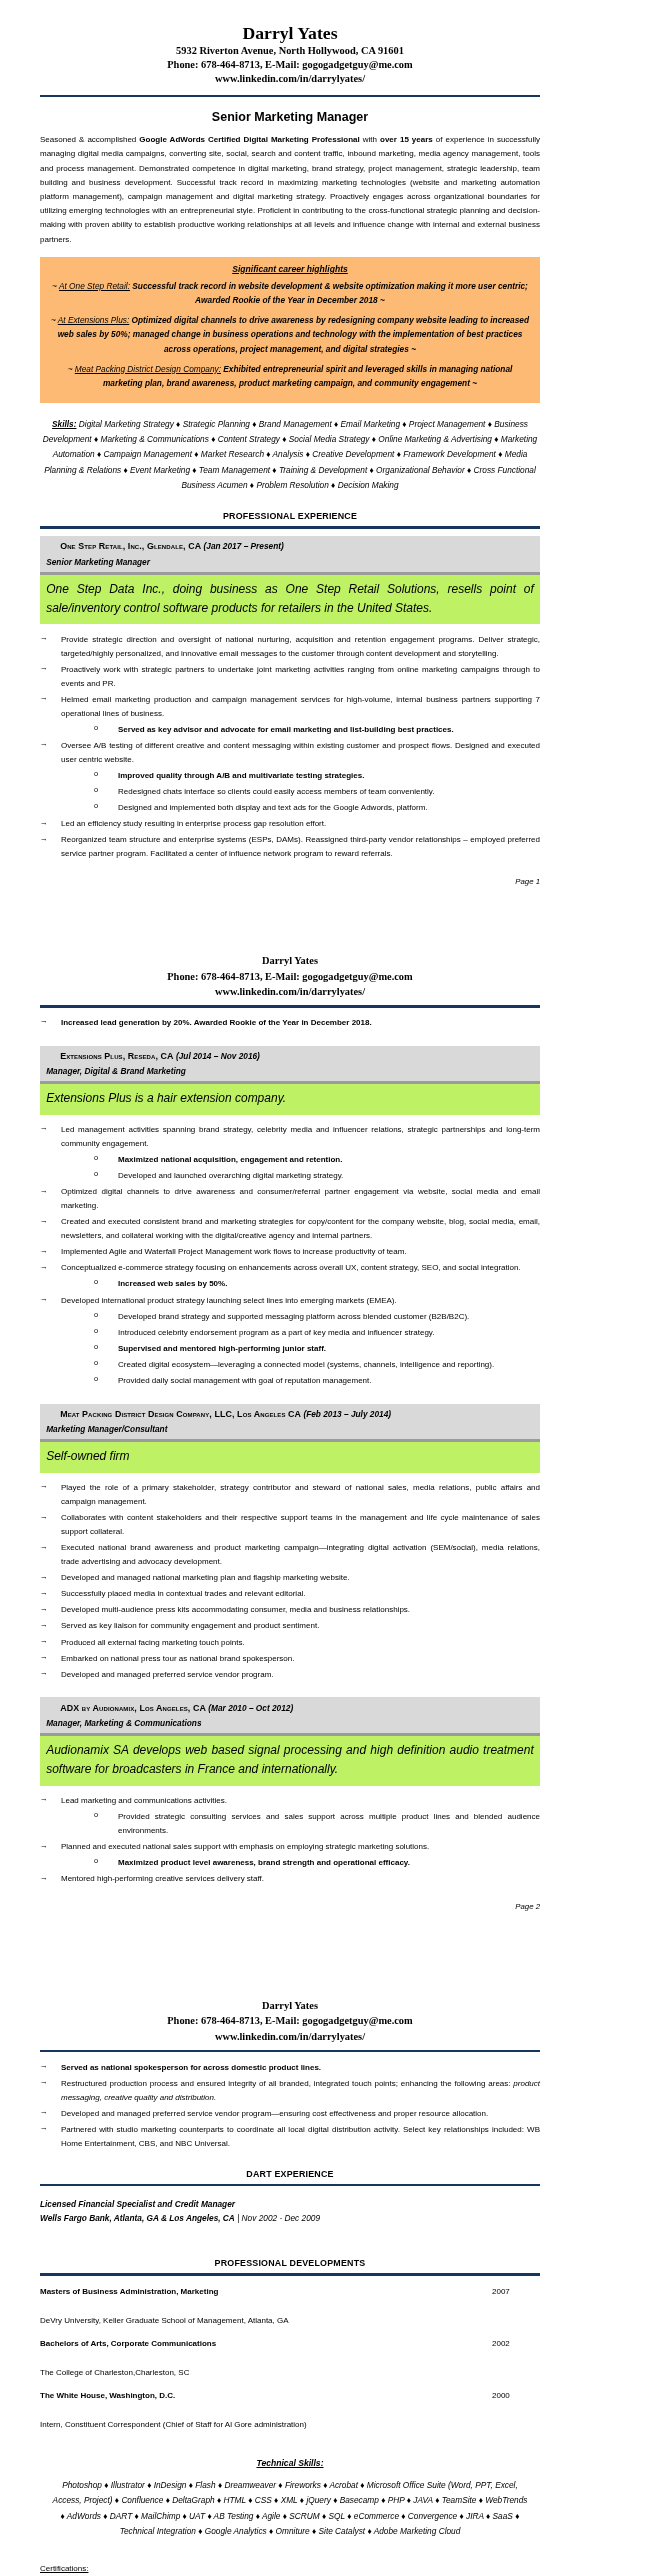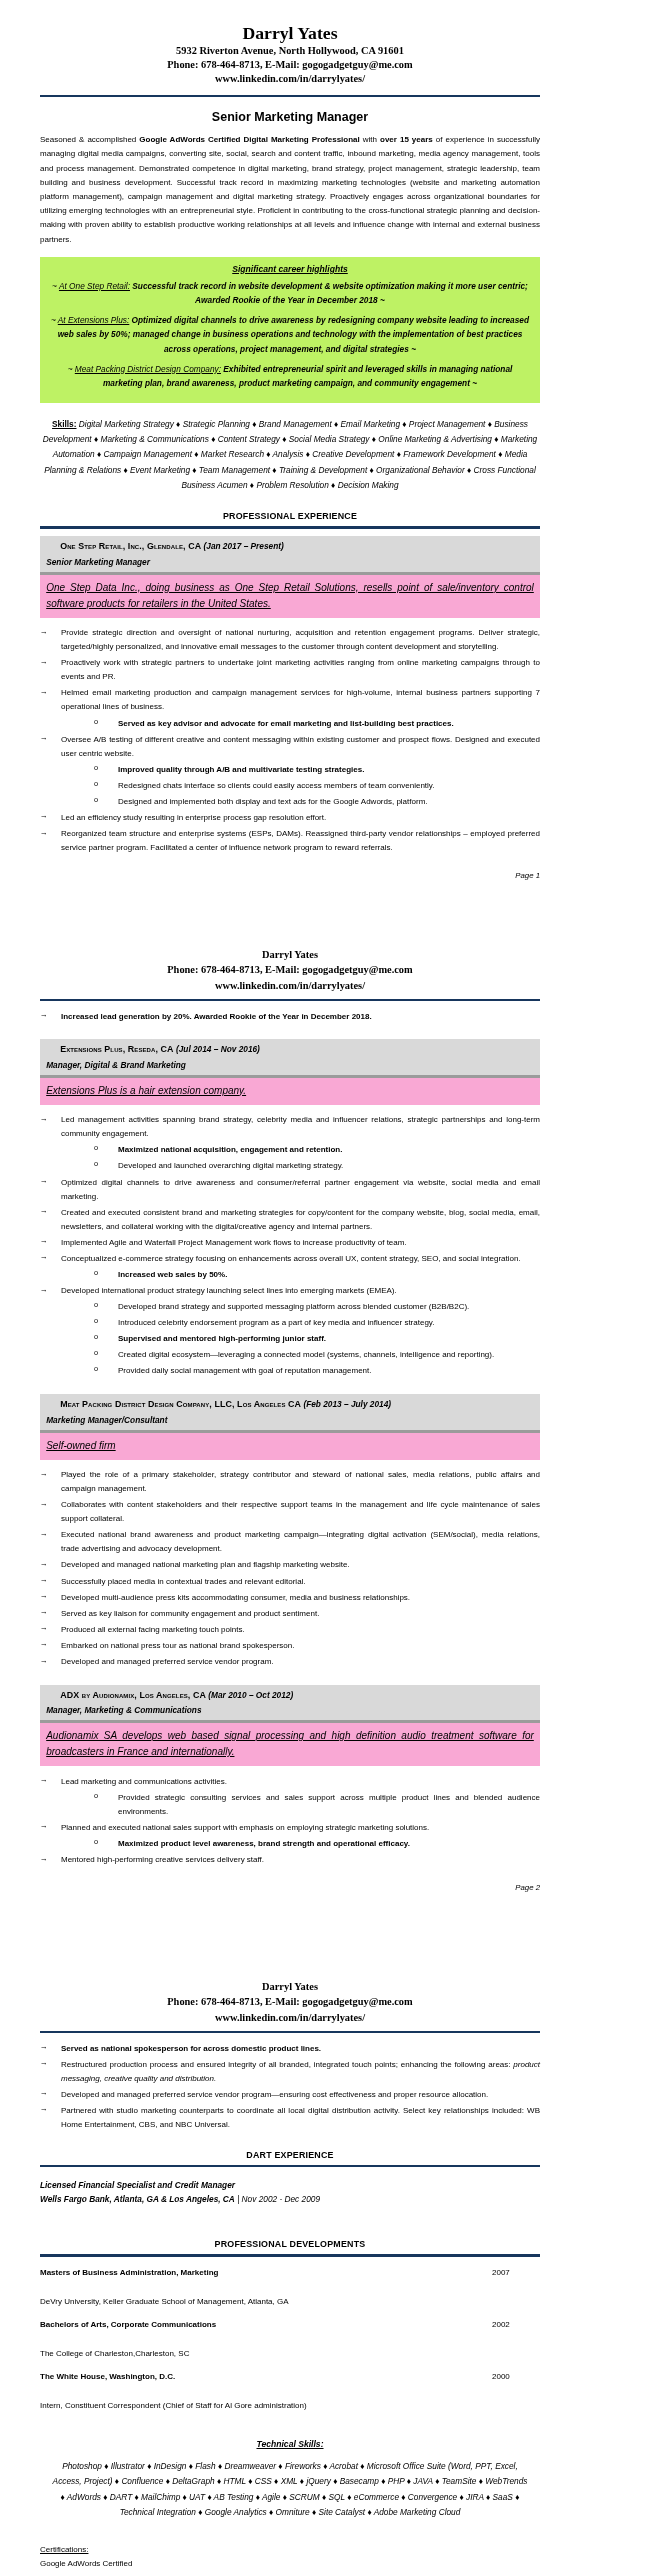--- a/index.html
+++ b/index.html
@@ -12,39 +12,39 @@
 
   
   .name1{font-size:17.7px;font-weight:bold;text-align:center;line-height:1.25;}
   .addr{font-size:10.4px;font-weight:bold;text-align:center;line-height:1.35;}
   .navy{border:none;height:2.6px;background:#17365d;margin:8.3px 0 0 0;}
   .navy.tight{margin-top:5.2px;}
 
   h1.jobtitle{font-size:12.5px;font-weight:bold;text-align:center;margin:12.5px 0 3.1px;}
   .summary{font-size:8px;line-height:1.78;text-align:justify;margin:9.4px 0 0;}
 
-  .highlights{background:#bef264;margin-top:10.4px;padding:6.2px 8.3px 7.3px;}
+  .highlights{background:#fdba74;margin-top:10.4px;padding:6.2px 8.3px 7.3px;}
   .hl-title{text-align:center;font-size:8.6px;font-weight:bold;font-style:italic;margin-bottom:4.2px;}
   .hl-item{text-align:center;font-size:8.3px;line-height:1.75;margin:5.2px 0;}
   .hl-item i b{font-weight:bold;}
 
   .skills{font-size:8.3px;line-height:1.85;text-align:center;margin:13.5px 0 0;}
-  .skills .skills-label{font-weight:bold;}
+  .skills .skills-label{font-weight:bold;font-style:italic;}
 
   h2.sect{font-size:8.9px;font-weight:bold;text-align:center;margin:17.7px 0 0;letter-spacing:0.2px;}
 
   
   .job{margin-top:7.3px;}
   .job-head{background:#d9d9d9;padding:4.2px 6.2px 5.2px;}
   .job-line1{font-size:8.3px;line-height:1.5;margin-left:14px;}
   .company{font-variant:small-caps;font-weight:bold;letter-spacing:0.1px;font-size:8.9px;}
   .jdates{font-weight:bold;font-style:italic;font-size:8.3px;}
   .role{font-weight:bold;font-style:italic;font-size:8.3px;margin-top:3.1px;}
   .job-divider{height:2.6px;background:#9b9b9b;}
-  .job-blurb{background:#f9a8d4;padding:5.2px 6.2px 6.2px;font-style:italic;font-size:10px;line-height:1.6;text-align:justify;text-decoration:underline;}
+  .job-blurb{background:#bef264;padding:5.2px 6.2px 6.2px;font-style:italic;font-size:12px;line-height:1.6;text-align:justify;}
 
   .bullets{margin-top:8.3px;}
   .bullet-row{display:flex;margin:0 0 2.1px;}
   .arrow{width:21px;flex:0 0 21px;font-size:7.8px;padding-top:0.5px;}
   .btext{flex:1;font-size:8px;line-height:1.75;text-align:justify;}
   .sub-row{display:flex;margin:1px 0 2.1px;padding-left:54px;}
   .omark{width:24px;flex:0 0 24px;font-size:7.3px;}
 
   .page-label{text-align:right;font-style:italic;font-size:7.8px;margin-top:15.6px;}
 

